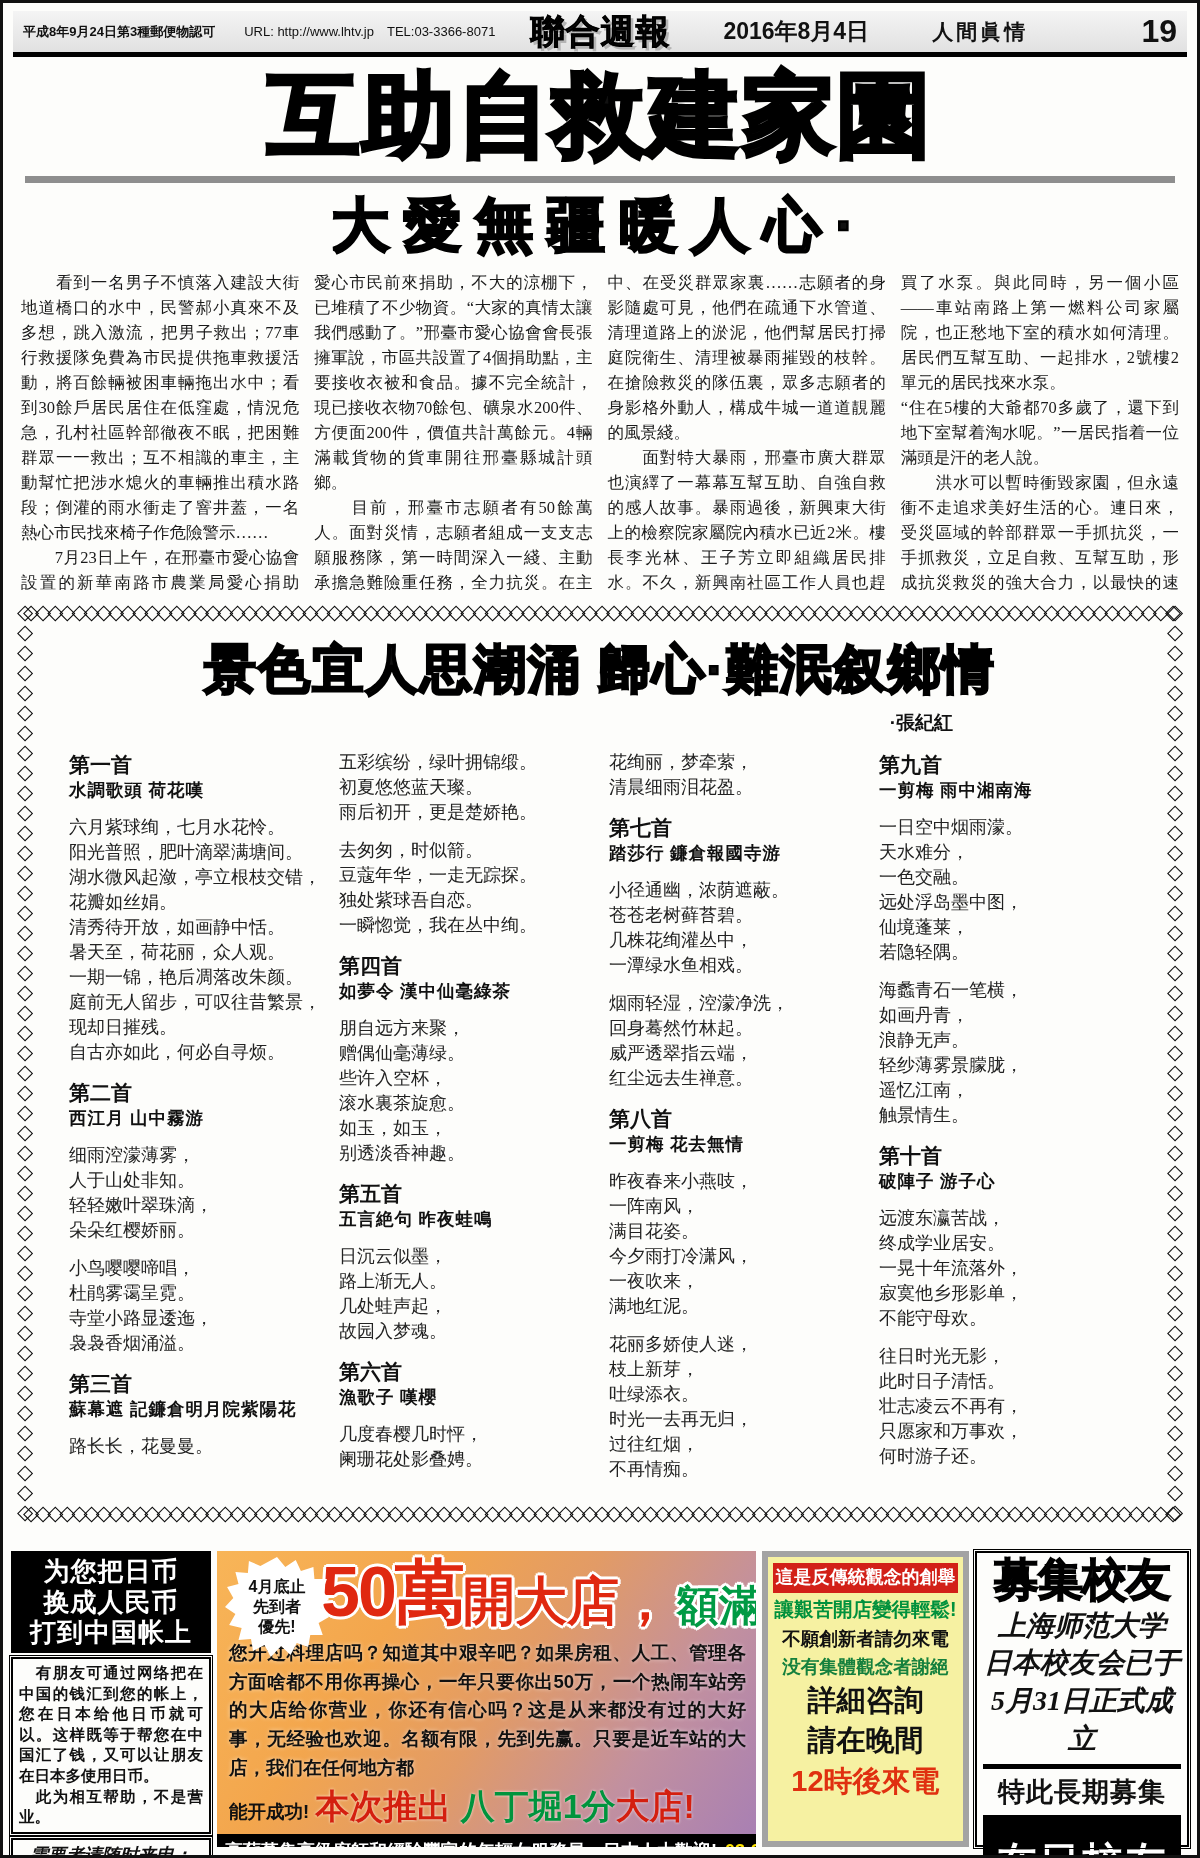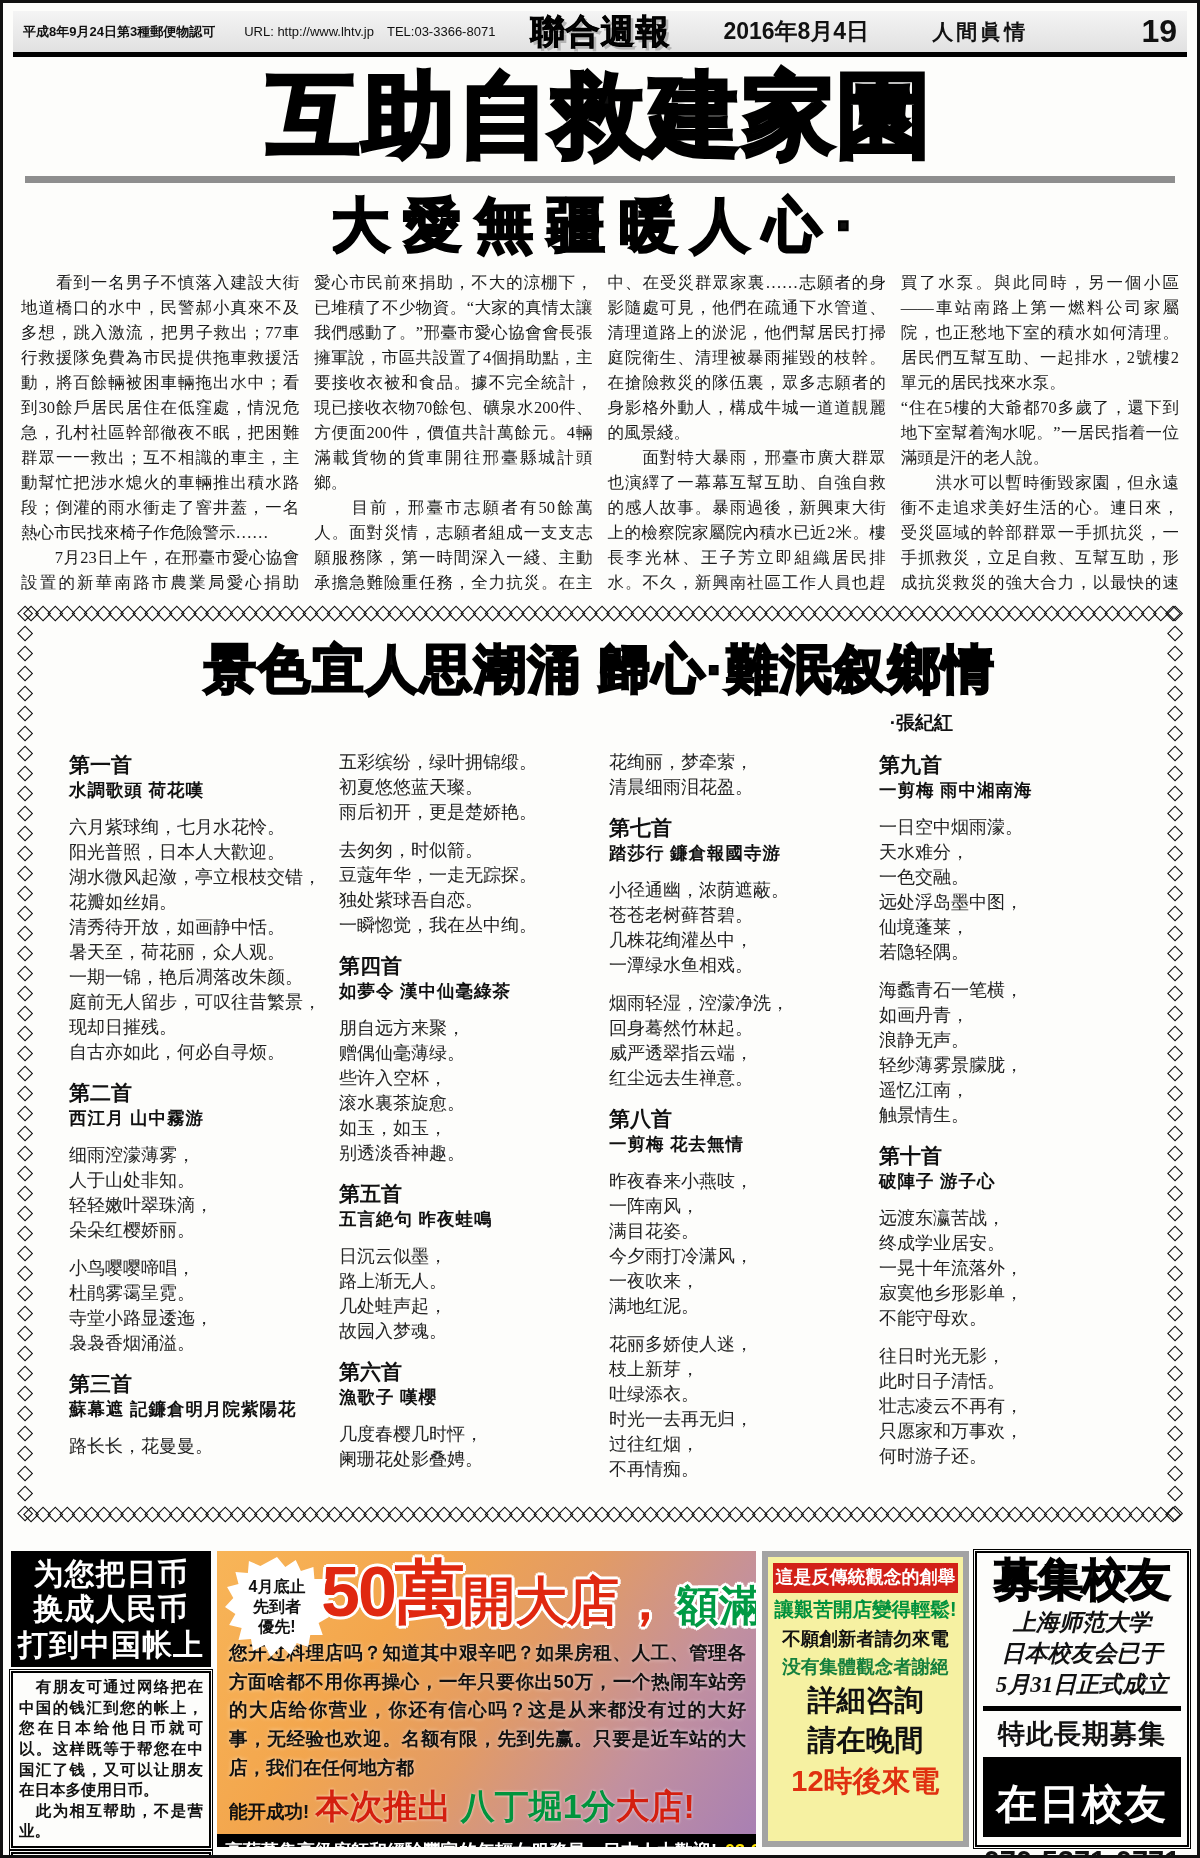--- a/index.html
+++ b/index.html
@@ -75,21 +75,21 @@
     font-family:"Liberation Serif", serif; font-weight:bold; font-size:17.5px;
     line-height:24px; letter-spacing:1px;
   }
   .poem-line { font-family:"Liberation Serif", serif; font-size:18px; line-height:25px; color:#222; }
   .poem-gap { height:13px; }
   
   .ads { display:flex; gap:6px; margin:8px 8px 8px; height:296px; flex:none; margin-top:auto; }
   
   .ad-exchange { width:200px; flex:none; display:flex; flex-direction:column; gap:4px; }
   .ad1-head {
-    background:#000; color:#fff; font-weight:900; font-size:30px;
+    background:#000; color:#fff; font-weight:900; font-size:26px;
     text-align:center; line-height:1.18; padding:5px 0; letter-spacing:1px;
   }
   .ad1-body {
     border:2px solid #000; outline:1px solid #000; outline-offset:1px;
     padding:4px 6px; flex:1; text-align:justify;
     font-size:15.5px; font-weight:bold; line-height:1.33;
   }
   .ad1-foot { border:2px solid #000; outline:1px solid #000; outline-offset:1px; text-align:center; padding:3px 0 1px; }
   .ad1-contact { font-family:"Liberation Serif", serif; font-weight:bold; font-size:18px; font-style:italic; }
   
@@ -135,21 +135,21 @@
   .ad3-red { color:#15803d; font-weight:900; font-size:18.5px; }
   .ad3-big { font-size:29px; font-weight:900; line-height:1.3; }
   .ad3-big:first-of-type { margin-top:8px; }
   .ad3-big-red { color:#e03010; font-size:29px; font-weight:900; line-height:1.3; }
   
   .ad-alumni {
     width:214px; flex:none; border:2px solid #000; outline:1px solid #000; outline-offset:1px;
     padding:2px 6px 4px; display:flex; flex-direction:column; align-items:center; text-align:center;
   }
   .ad4-title { font-size:45px; font-weight:900; line-height:1.1; -webkit-text-stroke:1.5px #000; letter-spacing:-1px; }
-  .ad4-script { font-family:"Liberation Serif", serif; font-style:italic; font-weight:bold; font-size:23px; line-height:1.35; margin-top:2px; }
+  .ad4-script { font-family:"Liberation Serif", serif; font-style:italic; font-weight:bold; font-size:28px; line-height:1.35; margin-top:2px; }
   .ad4-bar1 { border-top:5px solid #000; width:100%; font-size:27px; font-weight:900; padding-top:5px; margin-top:6px; letter-spacing:1px; }
   .ad4-bar2 { background:#000; color:#fff; width:100%; font-size:41px; font-weight:900; padding:20px 0 5px; margin-top:5px; letter-spacing:2px; }
   .ad4-phone { font-size:29px; font-weight:900; margin-top:8px; white-space:nowrap; }
 </style>
 </head>
 <body>
 
 <div class="page">
 
   <div class="header">
@@ -195,21 +195,21 @@
 
     <div class="poetry-title">景色宜人思潮涌 歸心·難泯叙鄉情</div>
     <div class="poetry-byline">·張紀紅</div>
 
     <div class="poem-cols">
       <div class="poem-col">
           <div class="poem-head">第一首</div>
           <div class="poem-subtitle">水調歌頭 荷花嘆</div>
           <div class="poem-gap"></div>
           <div class="poem-line">六月紫球绚，七月水花怜。</div>
-          <div class="poem-line">阳光普照，日本人大歡迎。</div>
+          <div class="poem-line">阳光普照，肥叶滴翠满塘间。</div>
           <div class="poem-line">湖水微风起潋，亭立根枝交错，</div>
           <div class="poem-line">花瓣如丝娟。</div>
           <div class="poem-line">清秀待开放，如画静中恬。</div>
           <div class="poem-line">暑天至，荷花丽，众人观。</div>
           <div class="poem-line">一期一锦，艳后凋落改朱颜。</div>
           <div class="poem-line">庭前无人留步，可叹往昔繁景，</div>
           <div class="poem-line">现却日摧残。</div>
           <div class="poem-line">自古亦如此，何必自寻烦。</div>
           <div class="poem-gap"></div>
           <div class="poem-head">第二首</div>

